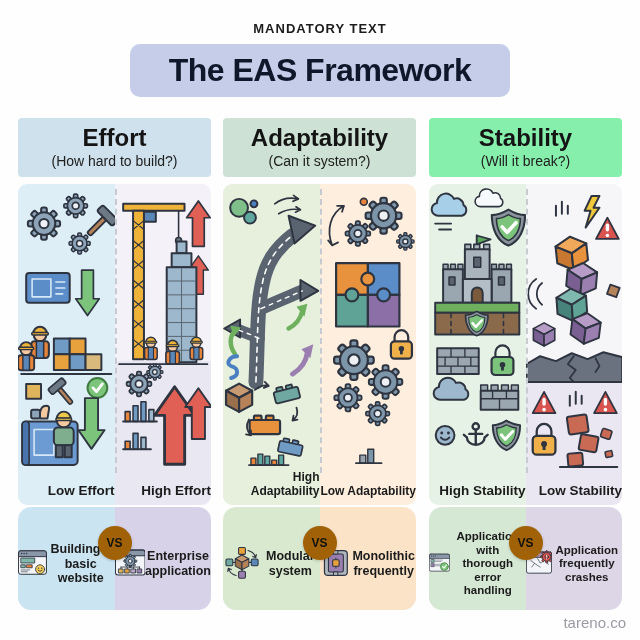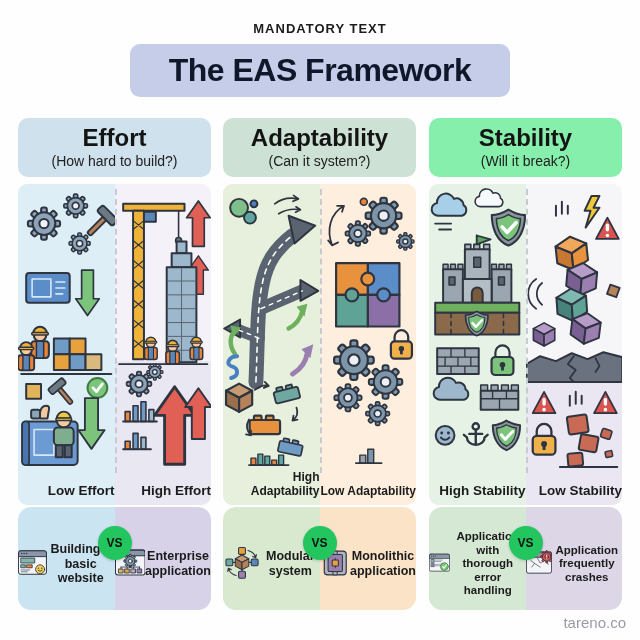--- a/index.html
+++ b/index.html
@@ -6,21 +6,21 @@
   html,body{width:640px;height:640px}
   body{font-family:"Liberation Sans",sans-serif;background:#fff}
   .canvas{position:absolute;inset:0;width:640px;height:640px;background:#fefefe;overflow:hidden}
   .kicker{position:absolute;top:21px;left:0;width:100%;text-align:center;
           font-size:13px;font-weight:700;letter-spacing:1px;color:#1c1c1c}
   .banner{position:absolute;left:130px;top:44px;width:380px;height:53px;background:#c6cde9;
           border-radius:10px;display:flex;align-items:center;justify-content:center}
   .banner h1{font-size:32px;font-weight:800;color:#0f172a;letter-spacing:-.5px}
   .column{position:absolute;top:118px;width:193px;height:494px}
   .col-effort{left:18px}.col-adapt{left:223px}.col-stab{left:429px}
-  .col-header{height:59px;border-radius:10px;display:flex;flex-direction:column;
+  .col-header{height:59px;border-radius:4px;display:flex;flex-direction:column;
               align-items:center;justify-content:center}
   .hdr-effort{background:#cfe1ec}.hdr-adapt{background:#cde2d5}.hdr-stab{background:#86efac}
   .col-title{font-size:24px;font-weight:800;color:#141414;line-height:1}
   .col-subtitle{font-size:14px;color:#202020;margin-top:3px}
   .col-body{position:absolute;top:66px;left:0;right:0;height:321px;border-radius:9px;
             overflow:hidden;display:flex}
   .half{position:relative;width:50%;height:100%}
   .half svg{position:absolute;top:4px;left:0;width:100%;height:282px}
   .half-label{position:absolute;bottom:7px;width:100%;text-align:right;font-weight:700;
               font-size:13.5px;color:#1b1b1b}
@@ -35,21 +35,21 @@
   .col-card{position:absolute;top:389px;left:0;right:0;height:103px;border-radius:13px;
             overflow:hidden;display:flex}
   .card-half{width:50%;height:100%;display:flex;flex-direction:row;align-items:center;padding-top:9px}
   .card-eff-l{background:#cbe4f1}.card-eff-r{background:#d7d2e8}
   .card-ada-l{background:#d8e9cf}.card-ada-r{background:#fbe3c8}
   .card-sta-l{background:#d5e8d4}.card-sta-r{background:#ddd6e7}
   .card-label{font-size:12.5px;font-weight:700;color:#1b1b1b;text-align:center;
               line-height:1.18;margin-top:2px;max-width:92px}
   .col-stab .card-label{font-size:11.5px}
   .vs-badge{position:absolute;left:50%;top:19px;transform:translateX(-50%);width:34px;height:34px;
-            border-radius:50%;background:#22c55e;box-shadow:0 1px 3px rgba(0,0,0,.18);
+            border-radius:50%;background:#a16207;box-shadow:0 1px 3px rgba(0,0,0,.18);
             display:flex;align-items:center;justify-content:center;font-weight:800;
             font-size:12px;color:#111}
   .watermark{position:absolute;right:14px;bottom:9px;font-size:15px;color:#9b9ba6}
 </style>
 </head>
 <body>
 
 <svg width="0" height="0" style="position:absolute" aria-hidden="true">
 <defs>
   <g id="gear">
@@ -396,21 +396,21 @@
         <svg width="62" height="54" viewBox="0 0 64 56">
           <g stroke="#2e3440" stroke-linejoin="round" stroke-linecap="round">
             <rect x="9" y="3" width="46" height="50" rx="7" fill="#b0b6bd" stroke-width="2.5"></rect>
             <rect x="17" y="10" width="30" height="36" rx="3" fill="#9b7fb0" stroke-width="2.2"></rect>
             <rect x="28" y="3" width="8" height="7" fill="#b0b6bd" stroke-width="2"></rect>
             <rect x="28" y="46" width="8" height="7" fill="#b0b6bd" stroke-width="2"></rect>
             <path d="M32,18 v3.5 M32,34.5 v3.5" fill="none" stroke-width="2"></path>
             <rect x="25.5" y="21.5" width="13" height="13" rx="2" fill="#e8a23d" stroke-width="2.2"></rect>
           </g>
         </svg>
-        <div class="card-label">Monolithic application</div>
+        <div class="card-label">Monolithic frequently</div>
       </div>
       <div class="vs-badge">VS</div>
     </div>
   </div>
 
   <div class="column col-stab">
     <div class="col-header hdr-stab">
       <div class="col-title">Stability</div>
       <div class="col-subtitle">(Will it break?)</div>
     </div>

